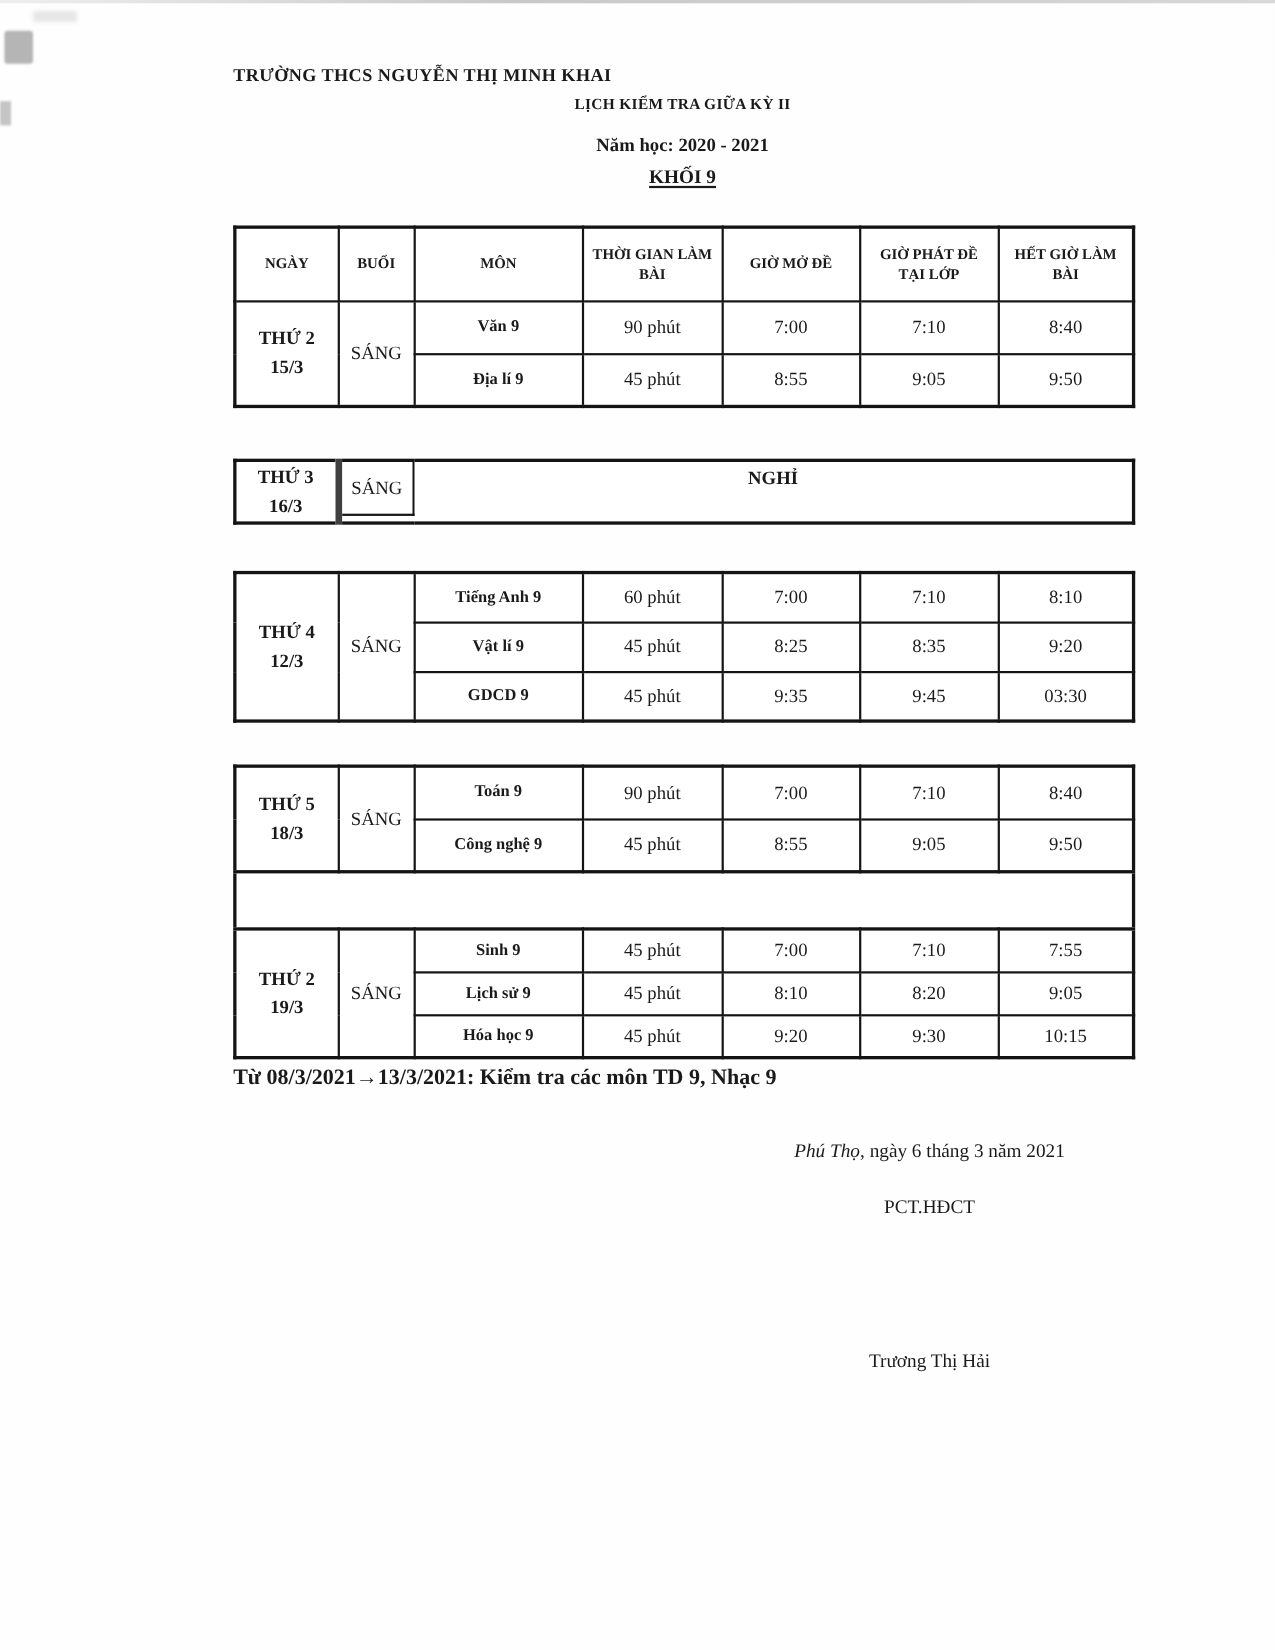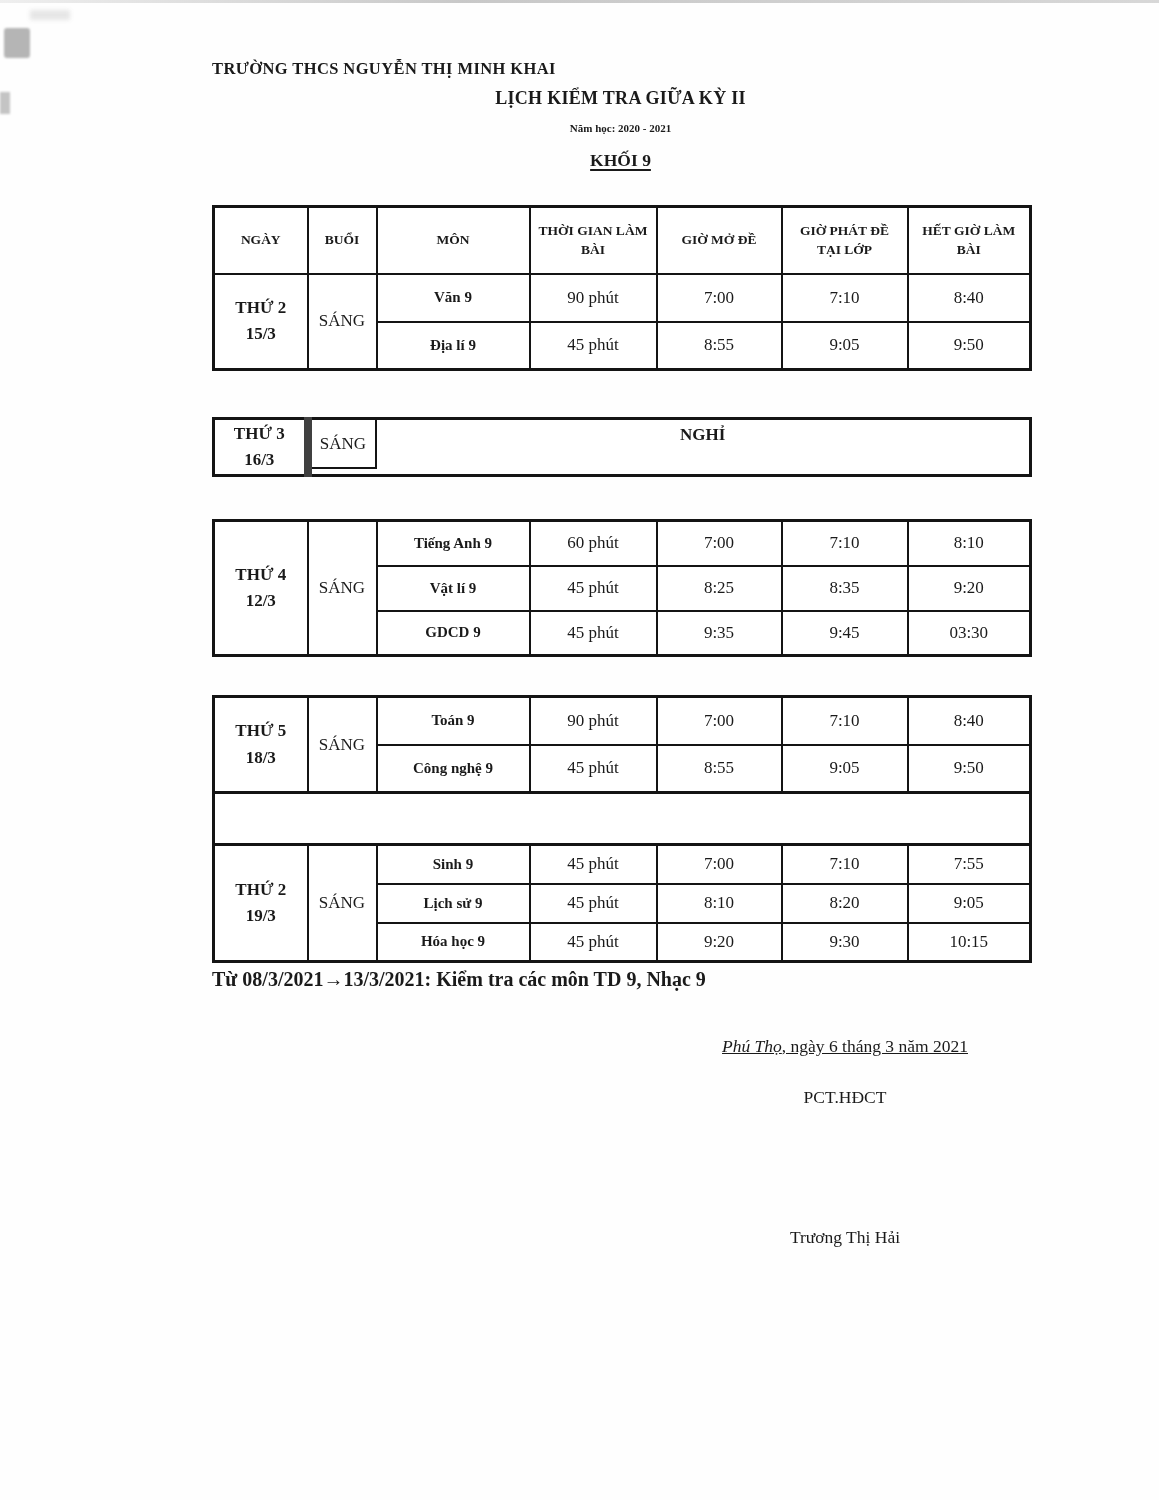--- a/index.html
+++ b/index.html
@@ -18,22 +18,22 @@
   
   .artifact { position: absolute; pointer-events: none; }
   .a-top { left: 0; top: 0; width: 1159px; height: 3px;
            background: linear-gradient(90deg, rgba(60,60,60,.08), rgba(40,40,40,.25) 40%, rgba(40,40,40,.18)); }
   .a-tl1 { left: 4px; top: 28px; width: 26px; height: 30px; background: rgba(45,45,45,.35); border-radius: 3px; filter: blur(1px); }
   .a-tl2 { left: 0; top: 92px; width: 10px; height: 22px; background: rgba(45,45,45,.28); filter: blur(1px); }
   .a-tl3 { left: 30px; top: 10px; width: 40px; height: 10px; background: rgba(60,60,60,.12); filter: blur(2px); }
 
   
   .school   { position: absolute; left: 212px; top: 59px; font-weight: bold; font-size: 16.5px; letter-spacing: .4px; }
-  .doc-title{ position: absolute; left: 212px; top: 88px; width: 817px; text-align: center; font-weight: bold; font-size: 18px; letter-spacing: .3px; }
-  .doc-year { position: absolute; left: 212px; top: 122px; width: 817px; text-align: center; font-weight: bold; font-size: 11px; }
+  .doc-title{ position: absolute; left: 212px; top: 88px; width: 817px; text-align: center; font-weight: bold; font-size: 14px; letter-spacing: .3px; }
+  .doc-year { position: absolute; left: 212px; top: 122px; width: 817px; text-align: center; font-weight: bold; font-size: 17px; }
   .doc-grade{ position: absolute; left: 212px; top: 150px; width: 817px; text-align: center; font-weight: bold; font-size: 17.5px;
               text-decoration: underline; text-underline-offset: 3px; text-decoration-thickness: 2px; }
 
   
   table { border-collapse: collapse; table-layout: fixed; position: absolute; left: 212px;
           border: 3px solid #141414; background: #fff; }
   td { border: 2px solid #141414; text-align: center; vertical-align: middle;
        font-size: 17px; overflow: hidden; }
   .t1 { top: 205px; }
   .t2 { top: 417px; }
@@ -49,29 +49,29 @@
 
   .t1 tr.data { height: 48px; }
   .t3 tr.data { height: 45px; }
   .t45 tr.d5 { height: 48px; }
   .t45 tr.sep { height: 52px; }
   .t45 tr.d6 { height: 39px; }
   .t45 td.sep-cell { border-top: 3px solid #141414; border-bottom: 3px solid #141414; }
 
   
   .t2 tr { height: 57px; }
-  .t2 td.day-cell { border-right: 8px solid #404040; margin-top: 40px; }
+  .t2 td.day-cell { border-right: 6px solid #404040; margin-top: 40px; }
   .t2 td.session-wrap { border: none; padding: 0; vertical-align: top; }
   .t2 .session-box { width: 100%; height: 49px; border-right: 2px solid #141414; border-bottom: 2px solid #141414;
                      display: flex; align-items: center; justify-content: center; font-size: 17px; }
   .t2 td.note-cell { border: none; vertical-align: top; padding-top: 5px; font-weight: bold; font-size: 17px; }
 
   
   .note { position: absolute; left: 212px; top: 968px; font-weight: bold; font-size: 20px; }
-  .sign-place { position: absolute; left: 645px; top: 1036px; width: 400px; text-align: center; font-size: 17.5px; text-decoration: underline; }
+  .sign-place { position: absolute; left: 645px; top: 1036px; width: 400px; text-align: center; font-size: 17.5px; }
   .sign-place .place { font-style: italic; }
   .sign-title { position: absolute; left: 645px; top: 1087px; width: 400px; text-align: center; font-size: 17.5px; }
   .sign-name  { position: absolute; left: 645px; top: 1227px; width: 400px; text-align: center; font-size: 17.5px; }
 </style>
 </head>
 <body>
 
 <div class="page">
 
   <div class="artifact a-top"></div>

